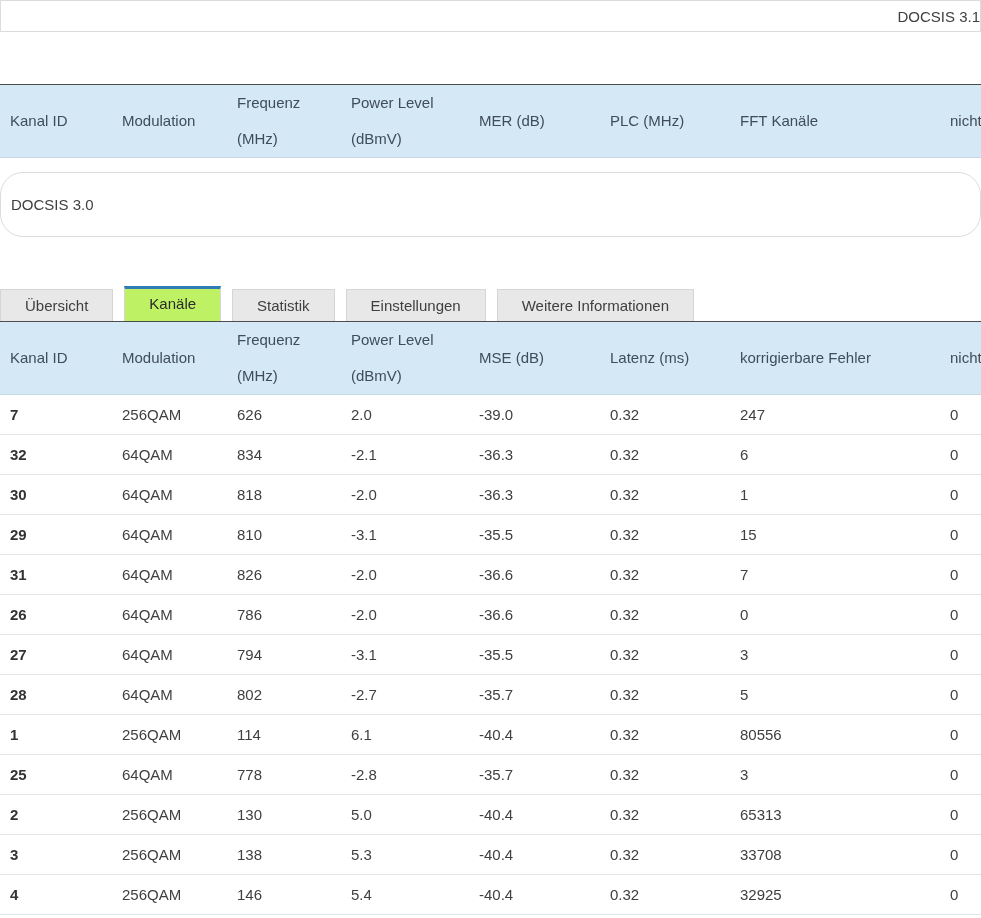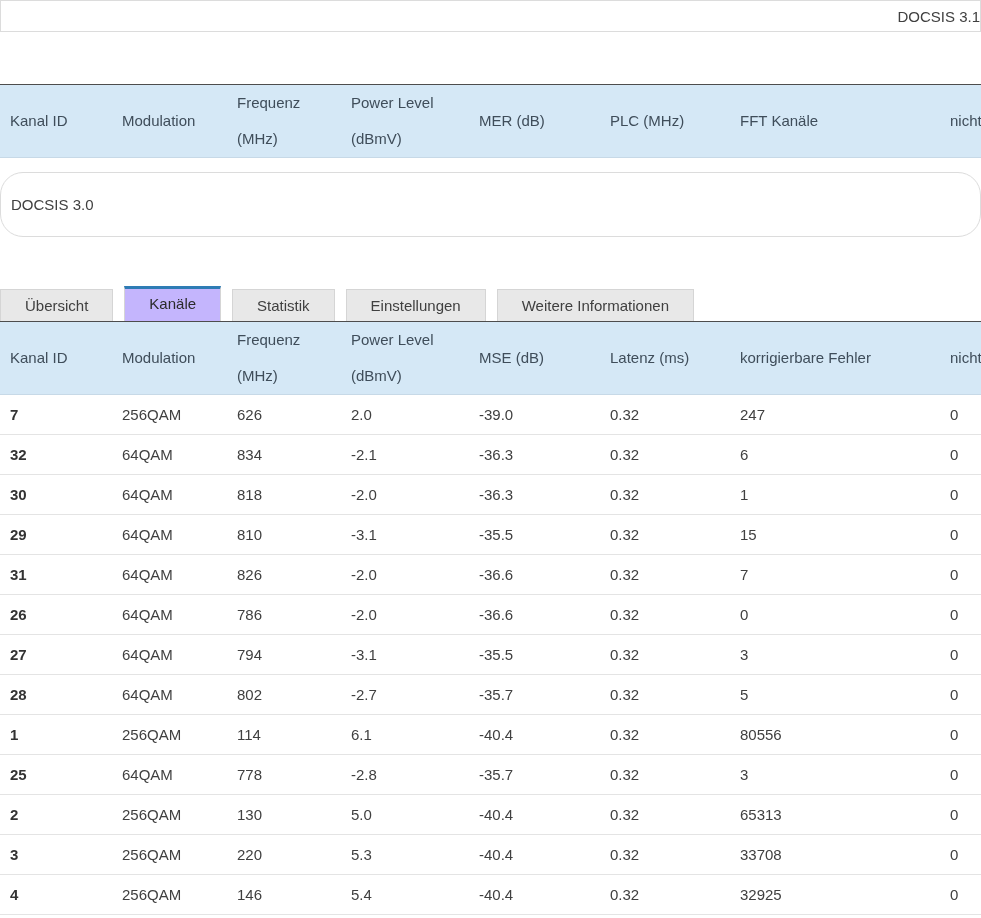--- a/index.html
+++ b/index.html
@@ -81,21 +81,21 @@
     height: 32px;
     line-height: 31px;
     padding: 0 24px;
     margin-right: 11px;
     font-size: 15px;
     color: #404040;
     cursor: pointer;
     white-space: nowrap;
   }
   .tab.active {
-    background: #c4b5fd;
+    background: #bef264;
     border: 1px solid #d5d5d5;
     border-bottom: none;
     border-top: 3px solid #2e7cb5;
     height: 35px;
     line-height: 30px;
     color: #2b2b2b;
   }
 </style>
 </head>
 <body>
@@ -257,21 +257,21 @@
           <td>130</td>
           <td>5.0</td>
           <td>-40.4</td>
           <td>0.32</td>
           <td>65313</td>
           <td>0</td>
         </tr>
         <tr>
           <td>3</td>
           <td>256QAM</td>
-          <td>220</td>
+          <td>138</td>
           <td>5.3</td>
           <td>-40.4</td>
           <td>0.32</td>
           <td>33708</td>
           <td>0</td>
         </tr>
         <tr>
           <td>4</td>
           <td>256QAM</td>
           <td>146</td>

